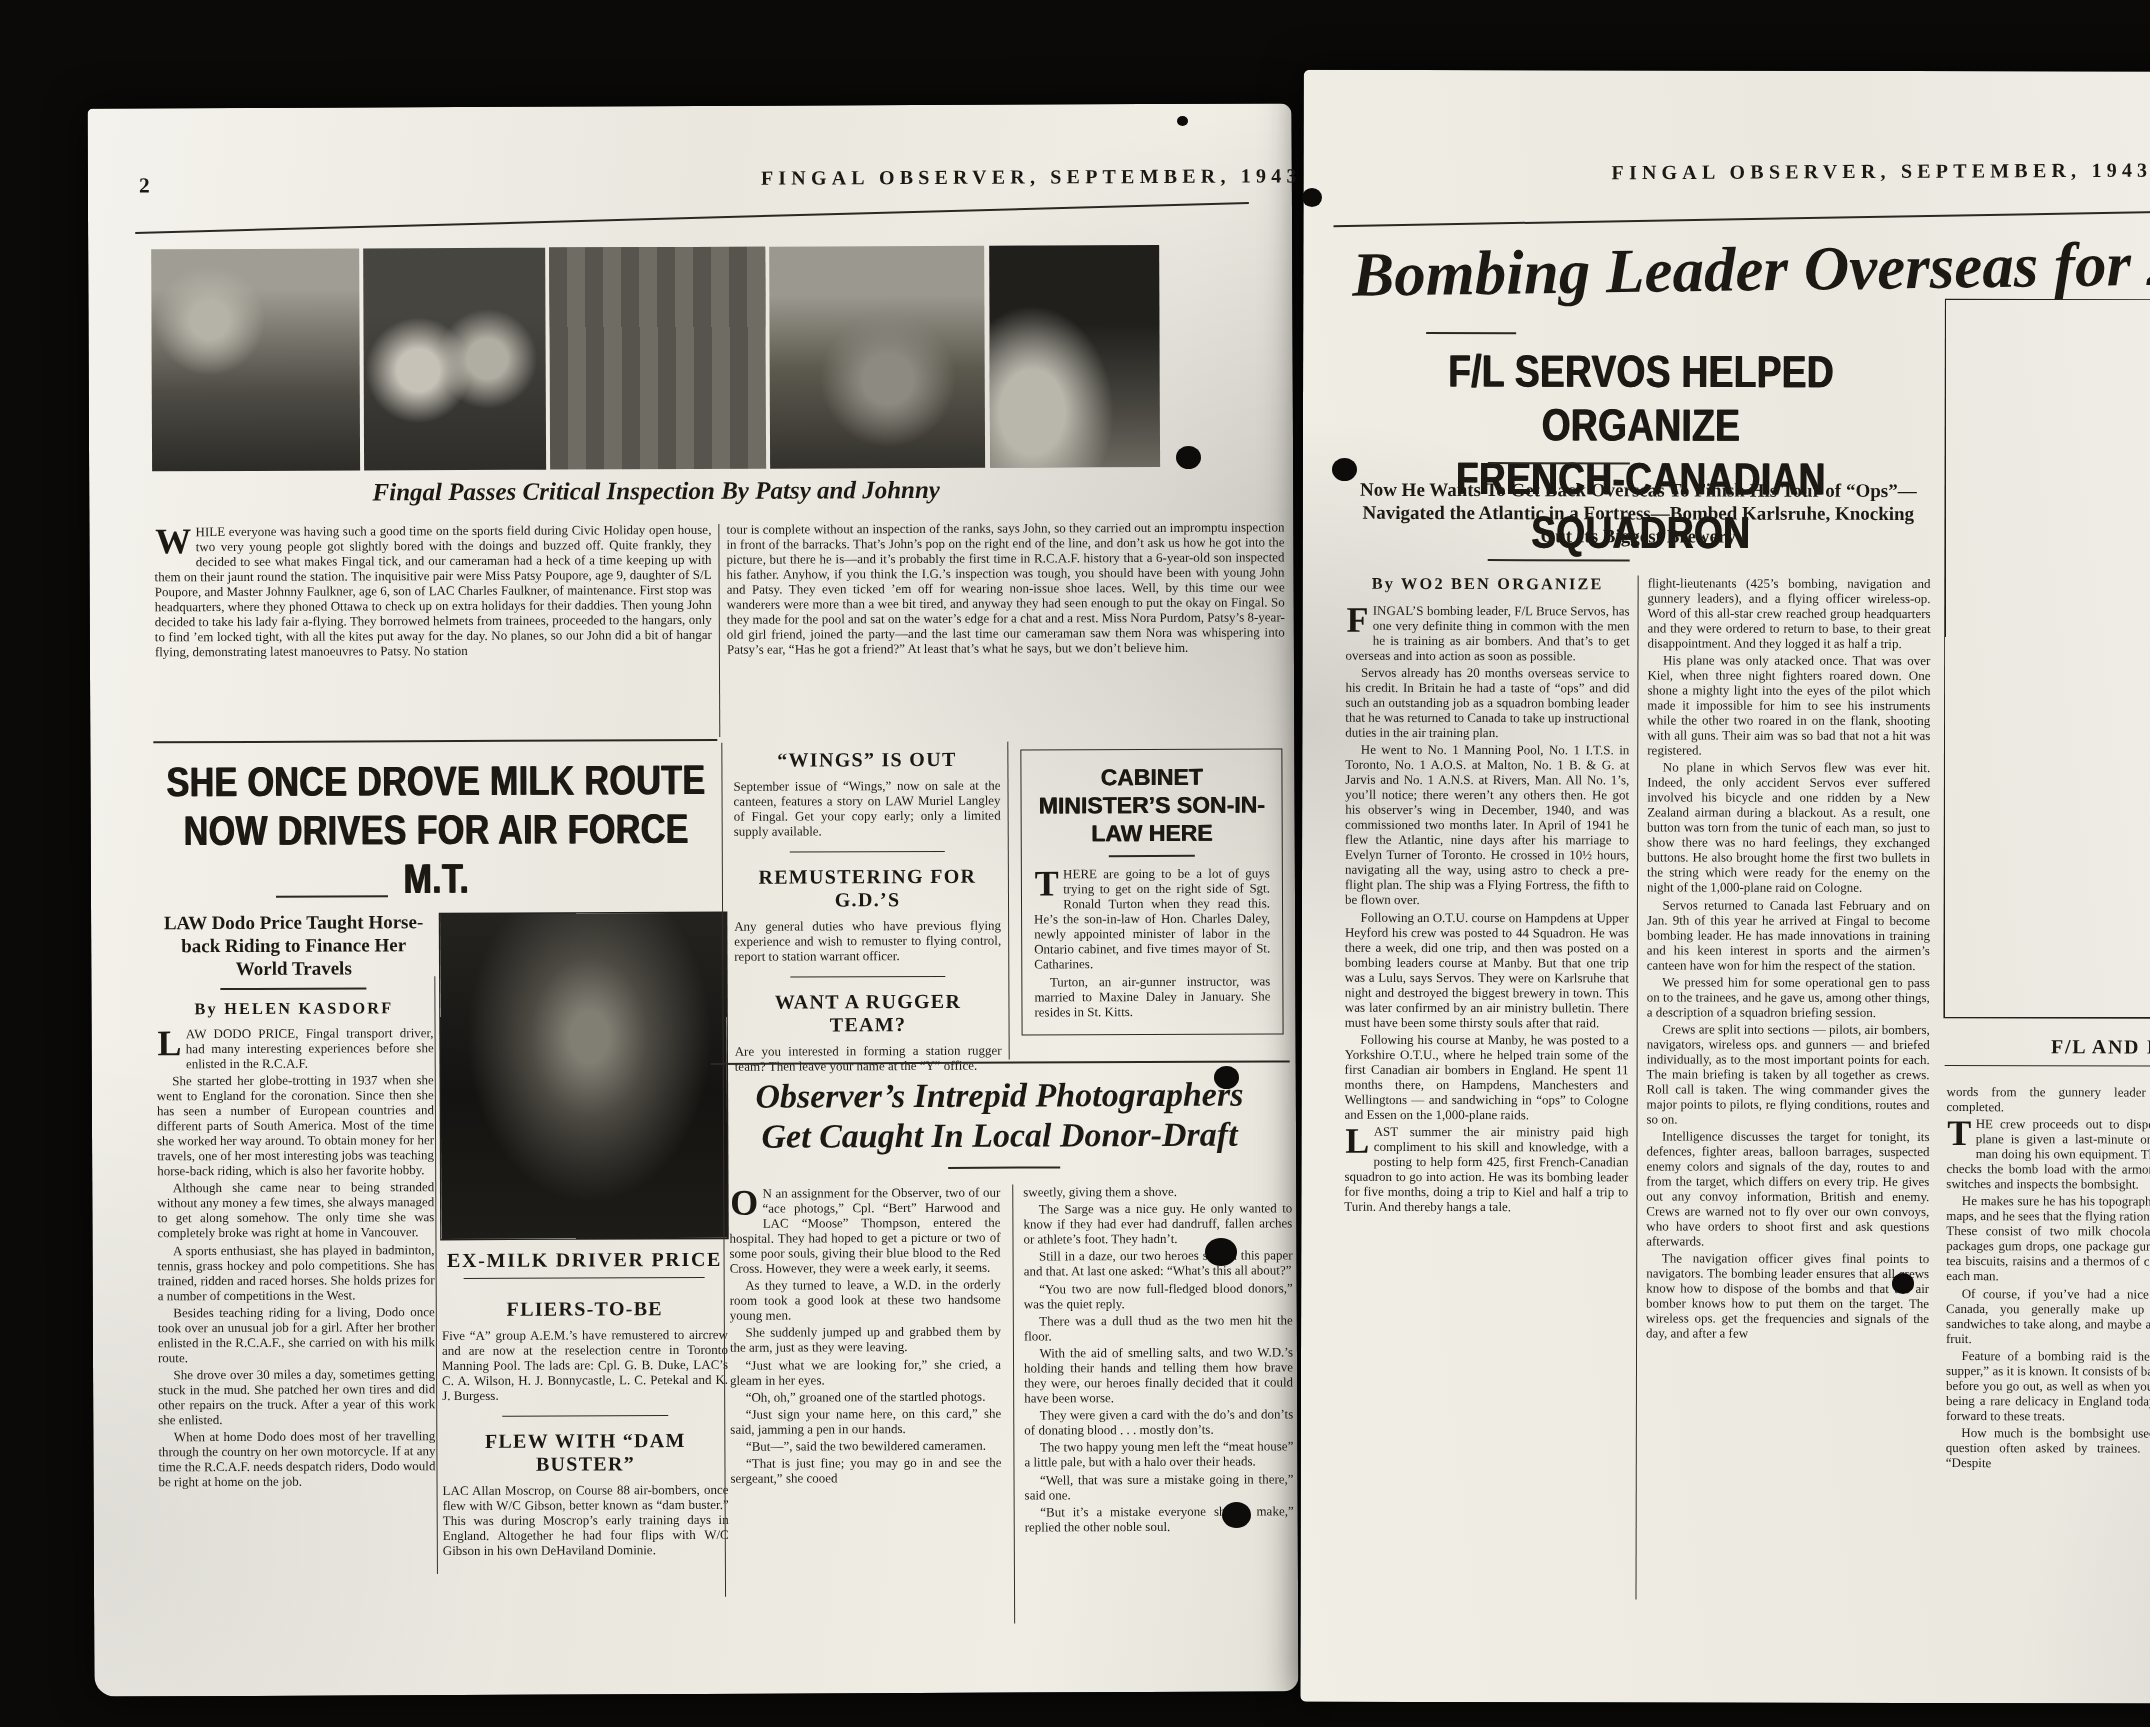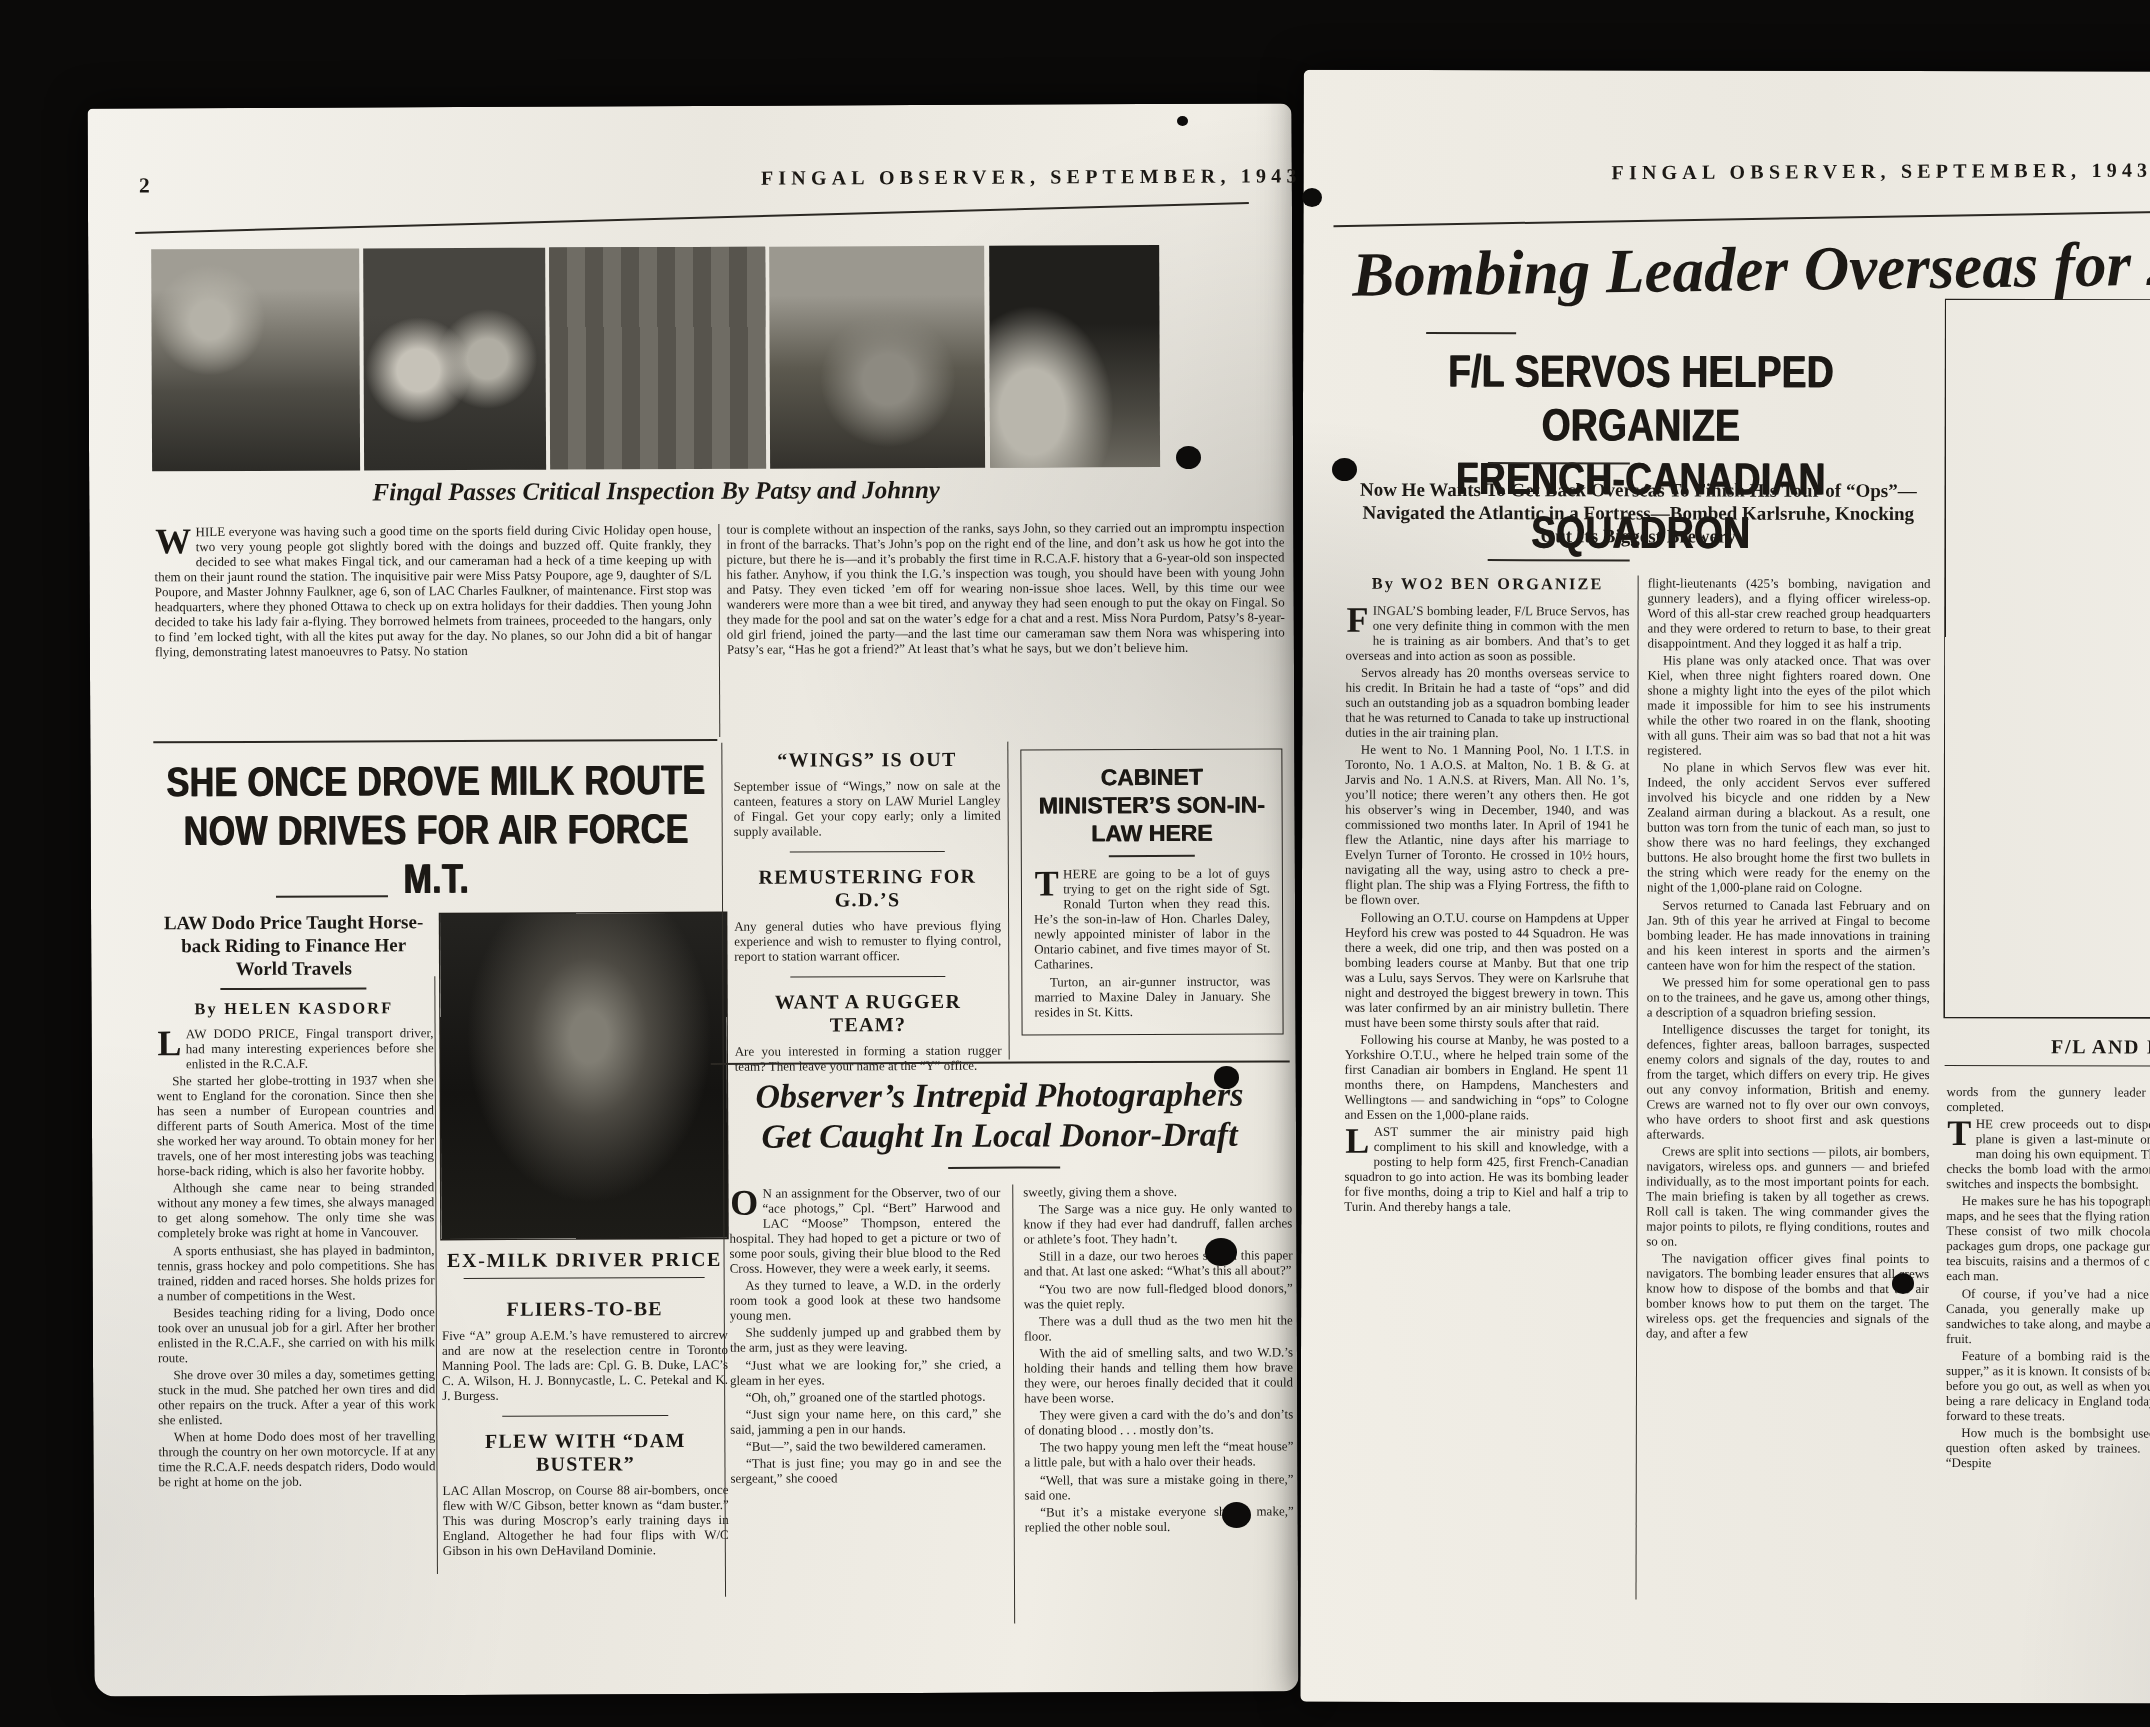--- a/index.html
+++ b/index.html
@@ -217,22 +217,22 @@
       <p>Following his course at Manby, he was posted to a Yorkshire O.T.U., where he helped train some of the first Canadian air bombers in England. He spent 11 months there, on Hampdens, Manchesters and Wellingtons — and sandwiching in “ops” to Cologne and Essen on the 1,000-plane raids.</p>
       <p class="dropcap">LAST summer the air ministry paid high compliment to his skill and knowledge, with a posting to help form 425, first French-Canadian squadron to go into action. He was its bombing leader for five months, doing a trip to Kiel and half a trip to Turin. And thereby hangs a tale.</p>
     </div>
   <div class="abs rule-v" style="left:335px;top:505px;height:1024px;"></div>
   <div class="abs body-text" style="left:345px;top:505px;width:283px;">
       <p class="flush">flight-lieutenants (425’s bombing, navigation and gunnery leaders), and a flying officer wireless-op. Word of this all-star crew reached group headquarters and they were ordered to return to base, to their great disappointment. And they logged it as half a trip.</p>
       <p>His plane was only atacked once. That was over Kiel, when three night fighters roared down. One shone a mighty light into the eyes of the pilot which made it impossible for him to see his instruments while the other two roared in on the flank, shooting with all guns. Their aim was so bad that not a hit was registered.</p>
       <p>No plane in which Servos flew was ever hit. Indeed, the only accident Servos ever suffered involved his bicycle and one ridden by a New Zealand airman during a blackout. As a result, one button was torn from the tunic of each man, so just to show there was no hard feelings, they exchanged buttons. He also brought home the first two bullets in the string which were ready for the enemy on the night of the 1,000-plane raid on Cologne.</p>
       <p>Servos returned to Canada last February and on Jan. 9th of this year he arrived at Fingal to become bombing leader. He has made innovations in training and his keen interest in sports and the airmen’s canteen have won for him the respect of the station.</p>
       <p>We pressed him for some operational gen to pass on to the trainees, and he gave us, among other things, a description of a squadron briefing session.</p>
+      <p>Crews are split into sections — pilots, air bombers, navigators, wireless ops. and gunners — and briefed individually, as to the most important points for each. The main briefing is taken by all together as crews. Roll call is taken. The wing commander gives the major points to pilots, re flying conditions, routes and so on.</p>
       <p>Intelligence discusses the target for tonight, its defences, fighter areas, balloon barrages, suspected enemy colors and signals of the day, routes to and from the target, which differs on every trip. He gives out any convoy information, British and enemy. Crews are warned not to fly over our own convoys, who have orders to shoot first and ask questions afterwards.</p>
-      <p>Crews are split into sections — pilots, air bombers, navigators, wireless ops. and gunners — and briefed individually, as to the most important points for each. The main briefing is taken by all together as crews. Roll call is taken. The wing commander gives the major points to pilots, re flying conditions, routes and so on.</p>
       <p>The navigation officer gives final points to navigators. The bombing leader ensures that all crews know how to dispose of the bombs and that the air bomber knows how to put them on the target. The wireless ops. get the frequencies and signals of the day, and after a few</p>
     </div>
 
   <div class="abs photo" id="servos-photo" style="left:643px;top:229px;width:546px;height:717px;"></div>
   <div class="abs photo-caption" style="left:643px;top:964px;width:546px;">F/L AND MRS. BRUCE SERVOS</div>
   <div class="abs rule-h" style="left:643px;top:994px;width:546px;height:1.3px;"></div>
 
   <div class="abs body-text" style="left:645px;top:1013px;width:275px;">
       <p class="flush">words from the gunnery leader briefing is completed.</p>
       <p class="dropcap">THE crew proceeds out to dispersal and the plane is given a last-minute onceover, each man doing his own equipment. The air bomber checks the bomb load with the armorers, tests the switches and inspects the bombsight.</p>

